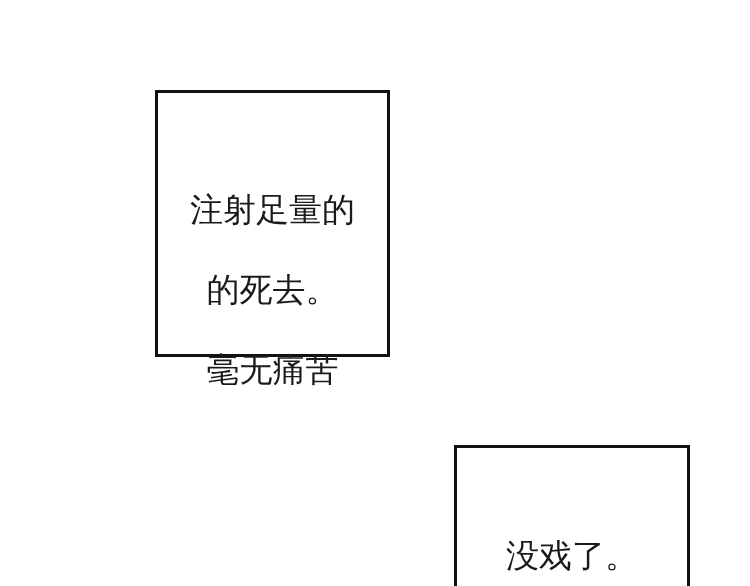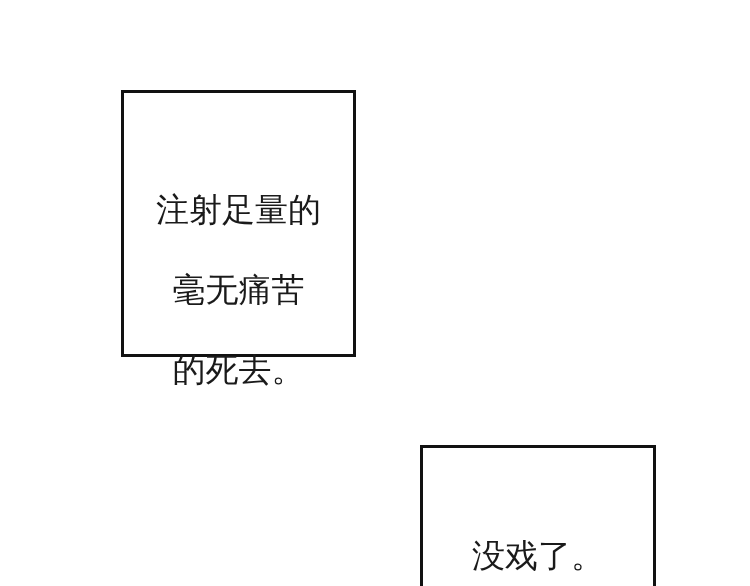--- a/index.html
+++ b/index.html
@@ -14,20 +14,21 @@
     background: #ffffff;
     overflow: hidden;
     font-family: "DejaVu Sans", "Liberation Sans", sans-serif;
   }
 
   .panel {
     position: absolute;
     box-sizing: border-box;
     background: #ffffff;
     border: 3px solid #111111;
+    margin-left: 34px;
   }
 
   
   #panel-1 {
     left: 121px;
     top: 90px;
     width: 235px;
     height: 267px;
   }
 
@@ -65,22 +66,22 @@
   }
 </style>
 </head>
 <body>
 
 <div id="page">
 
   <div class="panel" id="panel-1">
     <div class="panel-text">
       <span class="line">注射足量的</span>
+      <span class="line">的死去。</span>
       <span class="line">毫无痛苦</span>
-      <span class="line">的死去。</span>
     </div>
   </div>
 
   <div class="panel" id="panel-2">
     <div class="panel-text">
       <span class="line">没戏了。</span>
       
       
     </div>
   </div>

